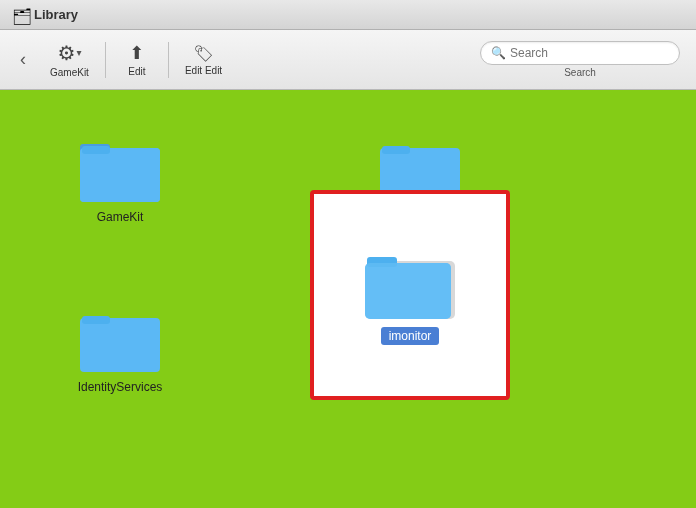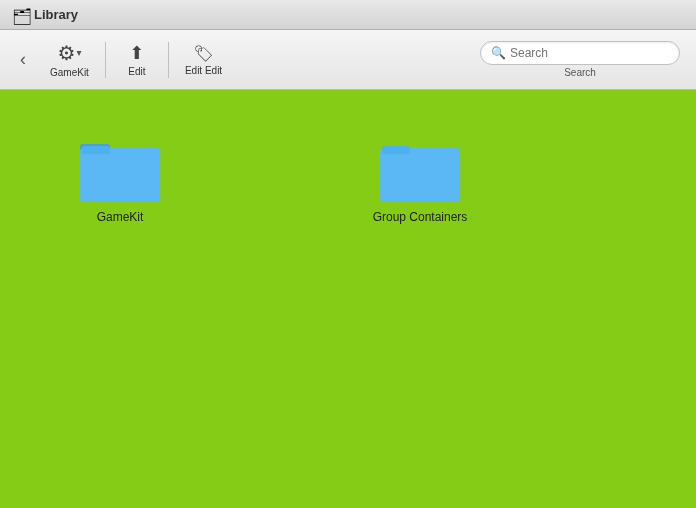--- a/index.html
+++ b/index.html
@@ -294,15 +294,35 @@
   </div>
 
   <div class="folder-item" style="margin-left:140px; margin-top:10px;">
     <svg class="folder-icon" viewBox="0 0 80 66">
       <rect x="0" y="12" width="80" height="54" rx="4" ry="4" fill="#5bb8f5"></rect>
       <rect x="2" y="10" width="28" height="8" rx="3" ry="3" fill="#4db0ef"></rect>
     </svg>
     <span class="folder-name">Group Containers</span>
   </div>
 
-
+  <div class="folder-item" style="margin-left:20px; margin-top:10px;">
+    <svg class="folder-icon" viewBox="0 0 80 66">
+      <rect x="0" y="12" width="80" height="54" rx="4" ry="4" fill="#5bb8f5"></rect>
+      <rect x="2" y="10" width="28" height="8" rx="3" ry="3" fill="#4db0ef"></rect>
+    </svg>
+    <span class="folder-name">IdentityServices</span>
+  </div>
+
+  <div class="folder-selected-wrapper">
+    <svg width="90" height="74" viewBox="0 0 90 74">
+
+      <rect x="4" y="16" width="86" height="58" rx="5" ry="5" fill="#d8d8d8"></rect>
+
+      <rect x="0" y="18" width="86" height="56" rx="5" ry="5" fill="#5bb8f5"></rect>
+
+      <rect x="2" y="12" width="30" height="10" rx="3" ry="3" fill="#4db0ef"></rect>
+
+      <rect x="0" y="18" width="86" height="56" rx="5" ry="5" fill="#6dc4f7" opacity="0.5"></rect>
+    </svg>
+    <span class="folder-name-selected">imonitor</span>
+  </div>
 
 </div>
 
 </body></html>

